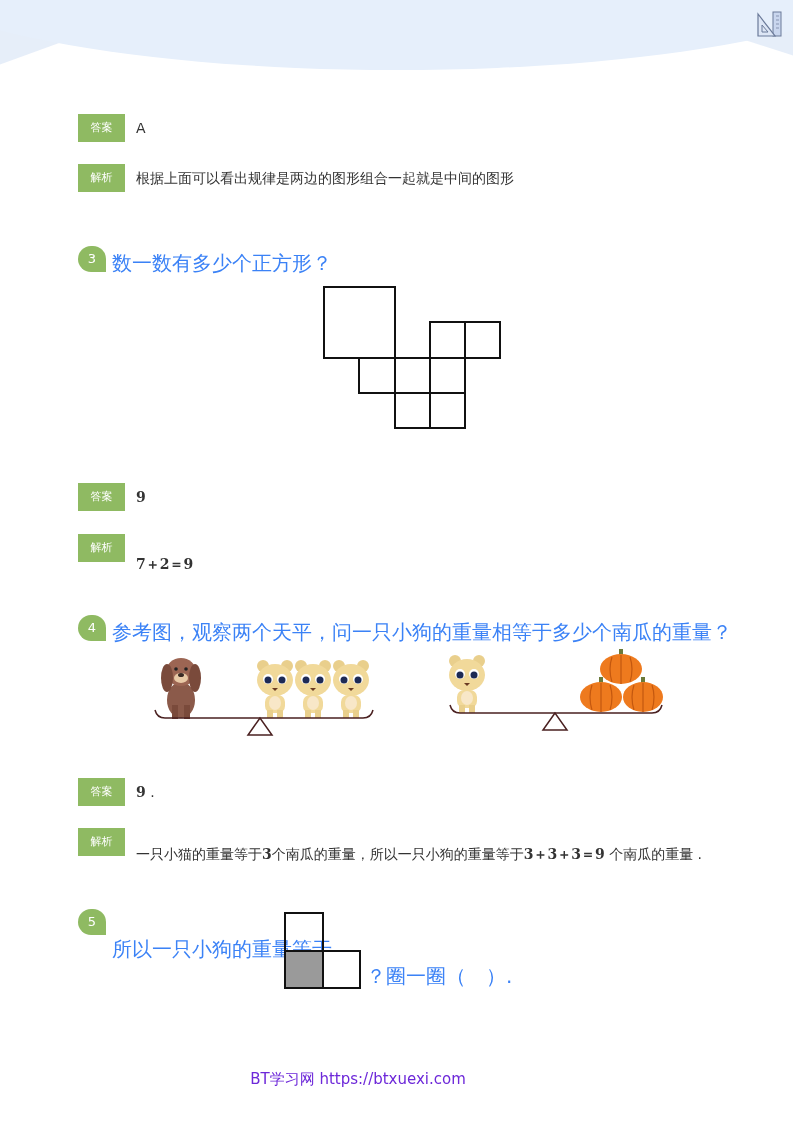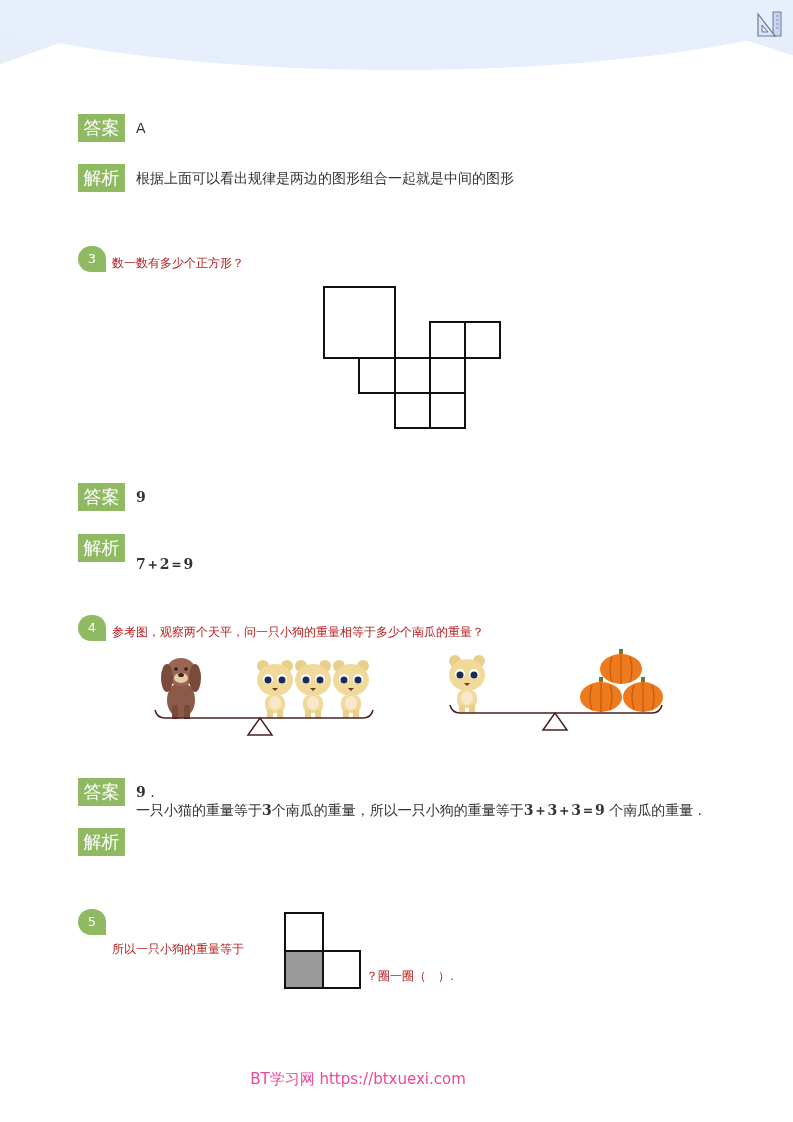--- a/index.html
+++ b/index.html
@@ -18,37 +18,37 @@
     background: #d6e2f5; transform: rotate(-20deg); opacity: .6;
   }
   .header-bg3 {
     position: absolute; right: -40px; top: -60px; width: 160px; height: 100px;
     background: #d6e2f5; transform: rotate(18deg); opacity: .6;
   }
   .logo { position: absolute; left: 755px; top: 10px; width: 28px; height: 28px; }
 
   .label {
     position: absolute; left: 78px; width: 47px; height: 28px;
-    background: #8fba62; color: #fff; font-size: 18px; line-height: 28px; text-align: center;
+    background: #8fba62; color: #fff; font-size: 11px; line-height: 28px; text-align: center;
   }
   .val { position: absolute; left: 136px; font-size: 14px; color: #333; line-height: 20px; }
   .math { font-family: "DejaVu Serif", serif; font-weight: bold; }
 
   .qbadge {
     position: absolute; left: 78px; width: 28px; height: 26px;
     background: #8fba62; color: #fff; font-size: 13px; line-height: 26px; text-align: center;
     border-radius: 13px 13px 0 13px;
   }
-  .qtext { position: absolute; left: 112px; font-size: 12px; color: #b91c1c; line-height: 20px; }
+  .qtext { position: absolute; left: 112px; font-size: 20px; color: #3b82f6; line-height: 20px; }
 
   .sq { position: absolute; border: 2px solid #111; box-sizing: border-box; background: transparent; }
 
   .footer {
     position: absolute; left: 0; width: 716px; top: 1070px; text-align: center;
-    font-size: 15px; color: #ec4899;
+    font-size: 15px; color: #6d28d9;
   }
 </style>
 </head>
 <body>
 
 <div class="header-bg2"></div>
 <div class="header-bg3"></div>
 <div class="header-bg"></div>
 <svg class="logo" viewBox="0 0 28 28">
   <rect x="18" y="2" width="8" height="24" fill="#c9d6ee" stroke="#6b7a99" stroke-width="1"></rect>
@@ -179,21 +179,21 @@
     <path d="M194 40 Q190 52 194 65 M203 38 L203 67 M212 40 Q216 52 212 65" stroke="#c4580f" stroke-width="1.2" fill="none"></path>
   </g>
   <path d="M10 60 Q12 68 20 68 L212 68 Q220 68 222 60" fill="none" stroke="#4a2020" stroke-width="1.5"></path>
   <polygon points="115,68 103,85 127,85" fill="#fff" stroke="#4a2020" stroke-width="1.5"></polygon>
 </svg>
 
 <div class="label" style="top:778px">答案</div>
 <div class="val" style="top:782px"><span class="math">9</span><span> .</span></div>
 
 <div class="label" style="top:828px">解析</div>
-<div class="val" style="top:800px"><span>一只小猫的重量等于</span><span class="math">3</span><span>个南瓜的重量，所以一只小狗的重量等于</span><span class="math">3＋3＋3＝9</span><span> 个南瓜的重量 .</span></div>
+<div class="val" style="top:844px"><span>一只小猫的重量等于</span><span class="math">3</span><span>个南瓜的重量，所以一只小狗的重量等于</span><span class="math">3＋3＋3＝9</span><span> 个南瓜的重量 .</span></div>
 
 <div class="qbadge" style="top:909px">5</div>
 <div class="qtext" style="top:939px">所以一只小狗的重量等于</div>
 <div>
   <div class="sq" style="left:284px;top:912px;width:40px;height:40px"></div>
   <div class="sq" style="left:284px;top:950px;width:40px;height:39px;background:#9a9a9a"></div>
   <div class="sq" style="left:322px;top:950px;width:39px;height:39px"></div>
 </div>
 <div class="qtext" style="left:366px;top:966px">？圈一圈（　）.</div>
 

